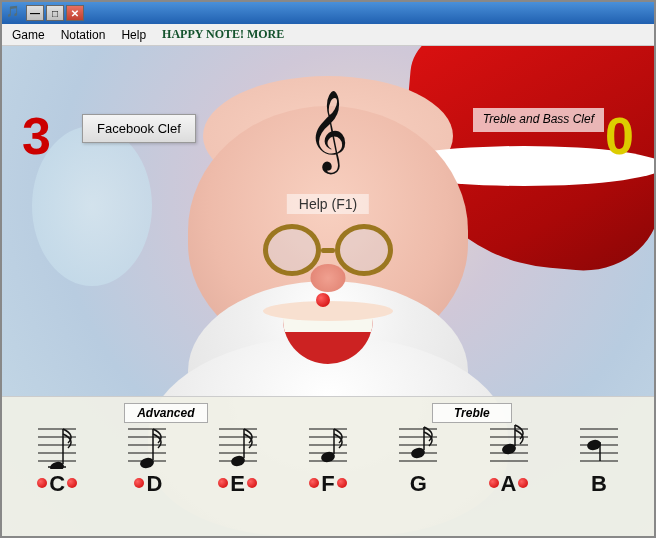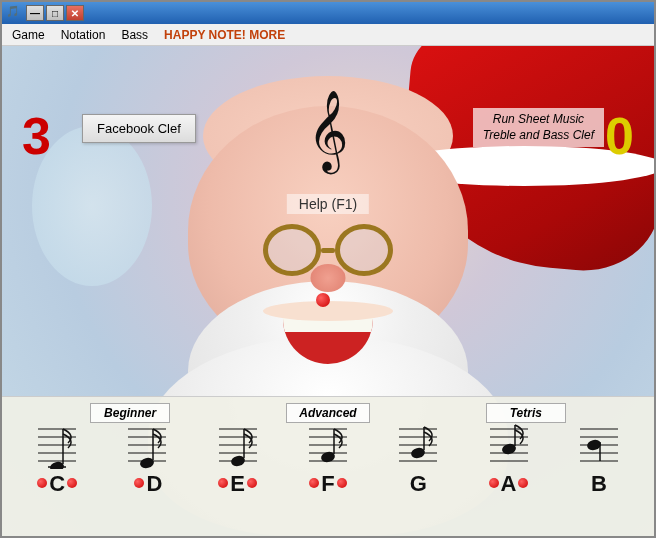--- a/index.html
+++ b/index.html
@@ -36,21 +36,21 @@
       align-items: center;
       padding: 0 2px;
       flex-shrink: 0;
     }
     .menu-item {
       padding: 2px 8px;
       font-size: 12px;
       cursor: pointer;
       white-space: nowrap;
     }
-    .menu-item.highlight { color: #c2410c; font-weight: bold; }
+    .menu-item.highlight { color: #14532d; font-weight: bold; font-family: Liberation Serif, serif; }
     
     .content-area {
       flex: 1;
       position: relative;
       overflow: hidden;
       background: #b8d4e8;
     }
     
     .santa-bg {
       position: absolute;
@@ -206,21 +206,21 @@
     <div class="title-bar-buttons">
       <div class="title-btn">—</div>
       <div class="title-btn">□</div>
       <div class="title-btn close">✕</div>
     </div>
   </div>
 
   <div class="menu-bar">
     <div class="menu-item">Game</div>
     <div class="menu-item">Notation</div>
-    <div class="menu-item">Bass</div>
+    <div class="menu-item">Help</div>
     <div class="menu-item highlight">HAPPY NOTE! MORE</div>
   </div>
 
   <div class="content-area">
 
     <div class="santa-bg">
 
       <div style="position:absolute; top:0; left:0; right:0; bottom:0; 
         background: radial-gradient(ellipse at 55% 30%, #e8d8d0 0%, #d0c8d8 30%, #b8cce0 60%, #c8dce8 100%);">
       </div>
@@ -294,32 +294,30 @@
 
     <div class="score-right">0</div>
 
     <button class="facebook-btn">Facebook Clef</button>
 
     <div class="treble-clef" style="font-size:70px; font-family: serif;">𝄞</div>
 
     <div class="help-label">Help (F1)</div>
 
     <div class="sheet-music-btn">
-      <div>Run Sheet Music</div>
       <div>Treble and Bass Clef</div>
     </div>
 
     <div class="christmas-ornament" style="top:247px; left:314px;"></div>
 
     <div class="bottom-section">
 
       <div class="difficulty-labels">
-        <div class="diff-label beginner">Beginner</div>
         <div class="diff-label">Advanced</div>
-        <div class="diff-label expert">Tetris</div>
+        <div class="diff-label expert">Treble</div>
       </div>
 
       <div class="notes-row">
 
         <div class="note-item">
           <div style="position:relative; width:38px; height:50px;">
             <svg width="38" height="50" viewBox="0 0 38 50">
 
               <line x1="0" y1="10" x2="38" y2="10" stroke="#111" stroke-width="1.2"></line>
               <line x1="0" y1="18" x2="38" y2="18" stroke="#111" stroke-width="1.2"></line>

